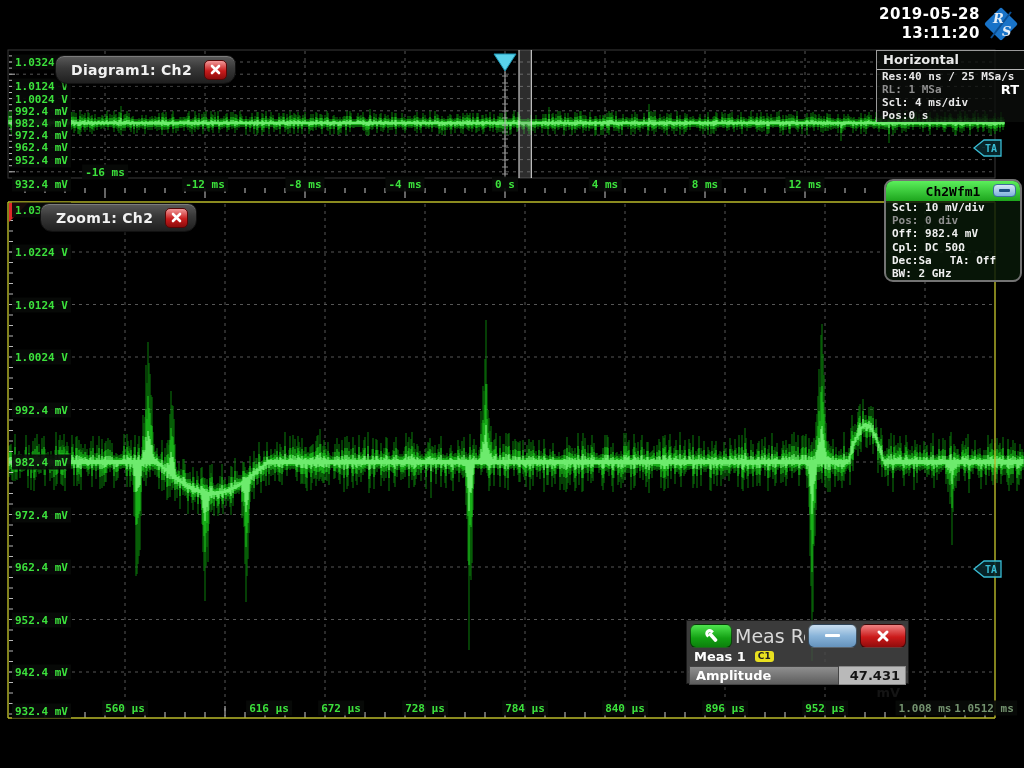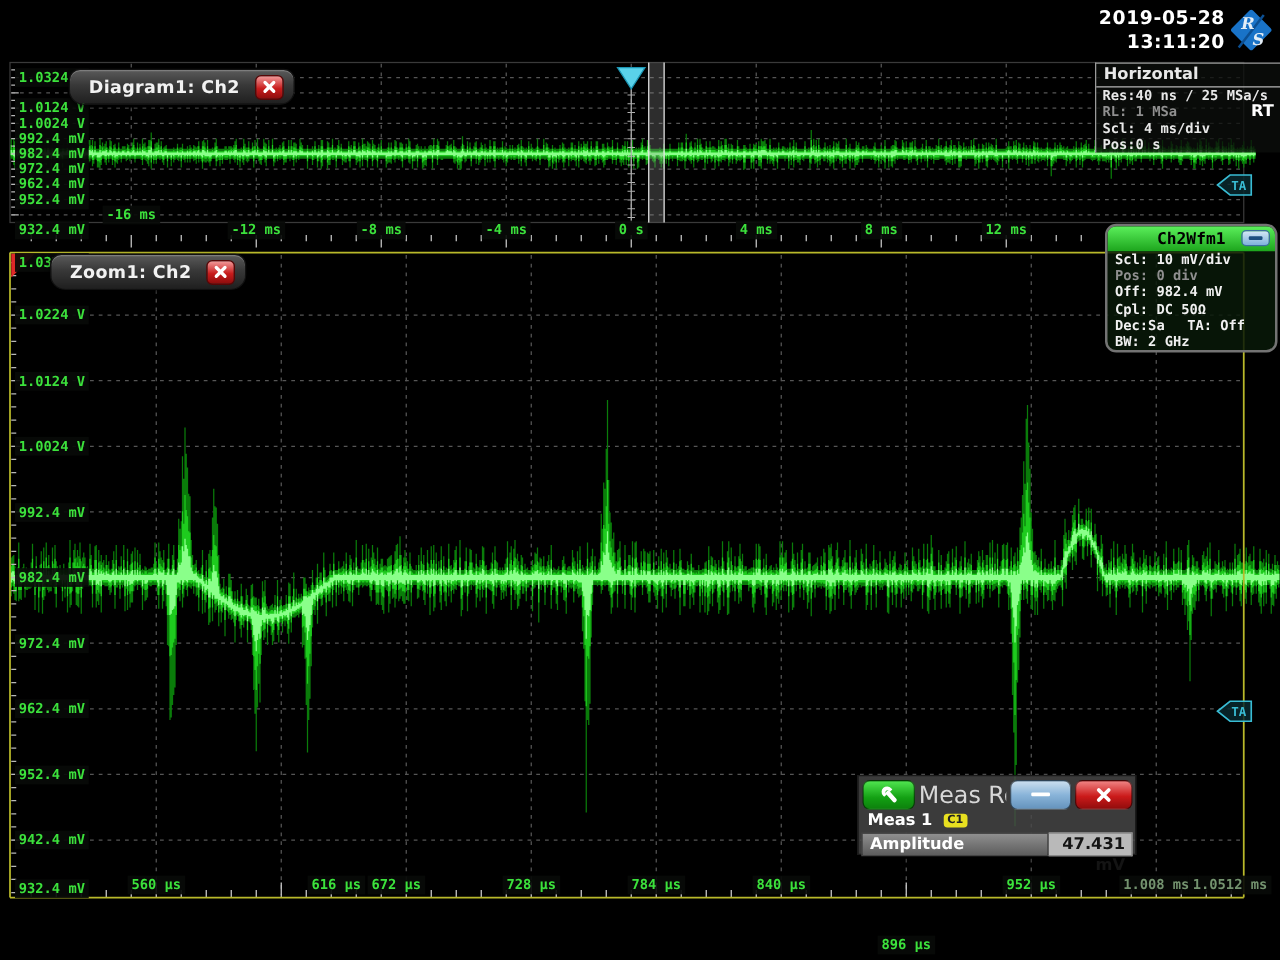--- a/index.html
+++ b/index.html
@@ -176,25 +176,25 @@
       <div class="chip" style="left: 12px; top: 357px;">1.0024 V</div>
       <div class="chip" style="left: 12px; top: 410px;">992.4 mV</div>
       <div class="chip" style="left: 12px; top: 462px;">982.4 mV</div>
       <div class="chip" style="left: 12px; top: 515px;">972.4 mV</div>
       <div class="chip" style="left: 12px; top: 567px;">962.4 mV</div>
       <div class="chip" style="left: 12px; top: 620px;">952.4 mV</div>
       <div class="chip" style="left: 12px; top: 672px;">942.4 mV</div>
       <div class="chip" style="left: 12px; top: 711px;">932.4 mV</div>
       <div class="chip xchip" style="left: 125px; top: 708px;">560 µs</div>
       <div class="chip xchip" style="left: 225px; top: 708px; margin-left: 44px;">616 µs</div>
-      <div class="chip xchip" style="left: 317px; top: 708px;">672 µs</div>
+      <div class="chip xchip" style="left: 341px; top: 708px;">672 µs</div>
       <div class="chip xchip" style="left: 425px; top: 708px;">728 µs</div>
       <div class="chip xchip" style="left: 525px; top: 708px;">784 µs</div>
       <div class="chip xchip" style="left: 625px; top: 708px;">840 µs</div>
-      <div class="chip xchip" style="left: 725px; top: 708px; margin-top: 48px;">896 µs</div>
+      <div class="chip xchip" style="left: 725px; top: 708px;">896 µs</div>
       <div class="chip xchip" style="left: 825px; top: 708px;">952 µs</div>
       <div class="chip xchip dim" style="left: 925px; top: 708px;">1.008 ms</div>
       <div class="chip xchip dim" style="left: 984px; top: 708px;">1.0512 ms</div>
     </div>
 
   <div id="datetime">
     <div>2019-05-28</div>
     <div>13:11:20</div>
   </div>
   <div id="rslogo">

